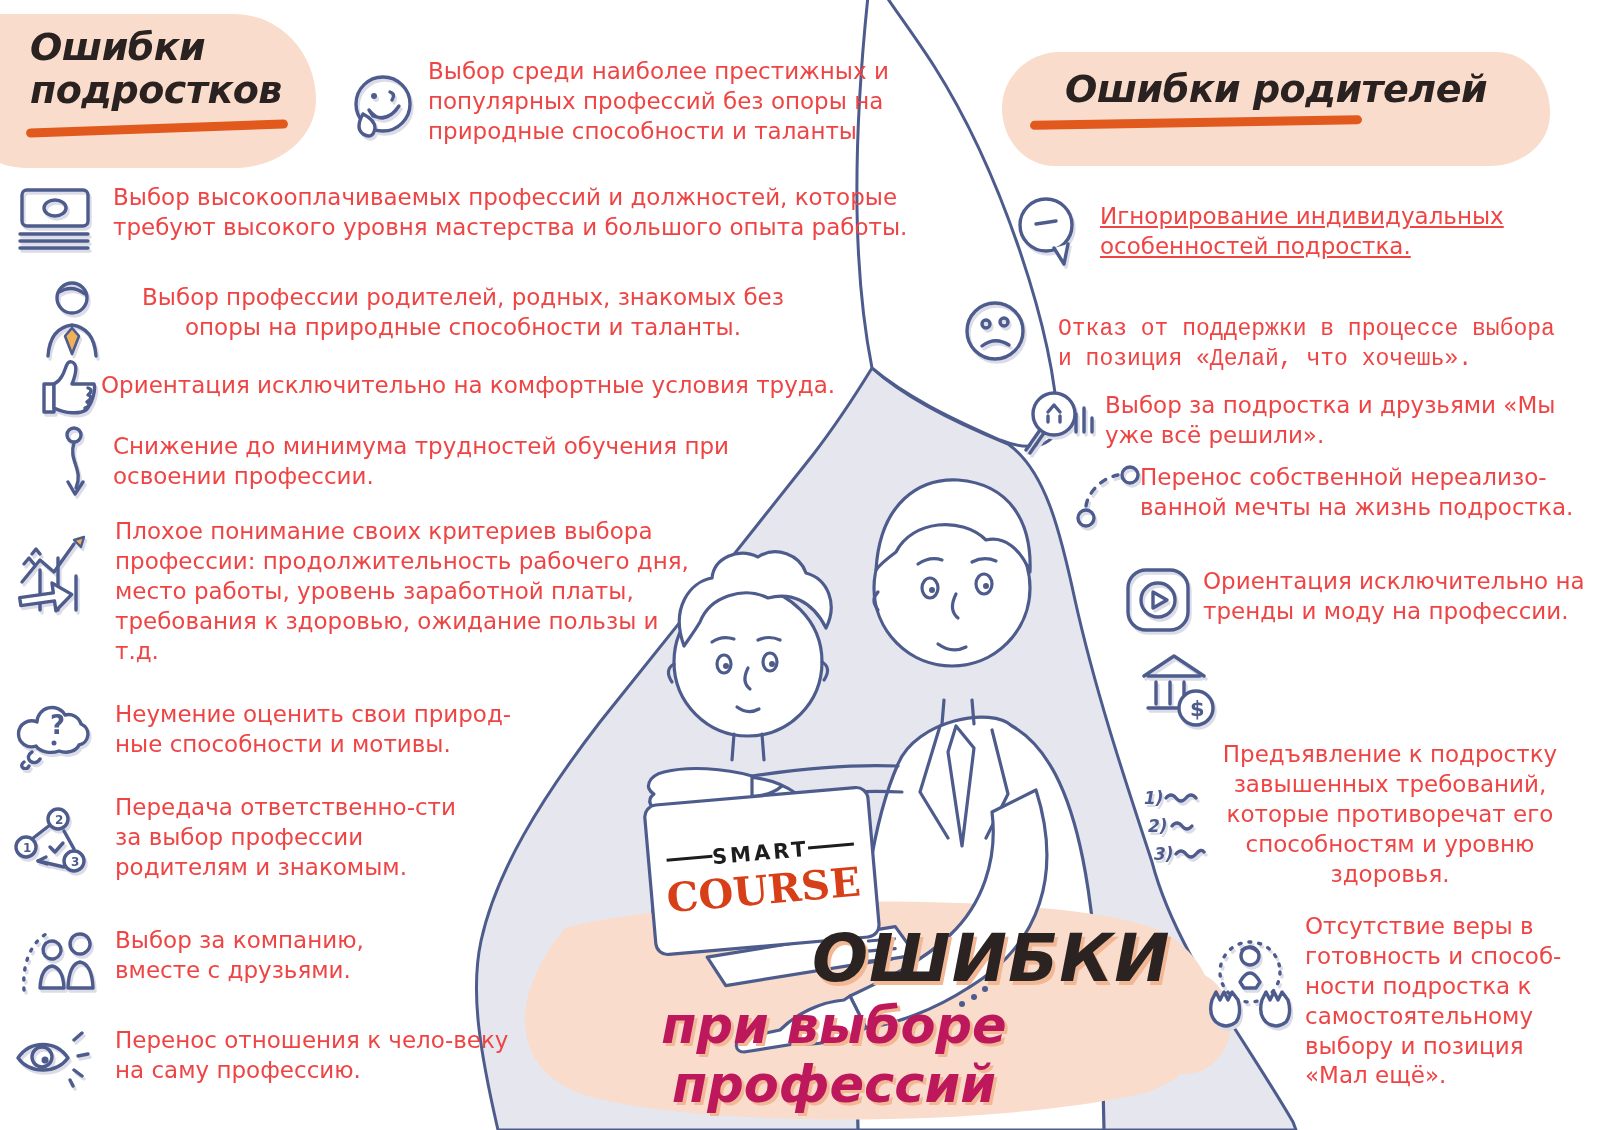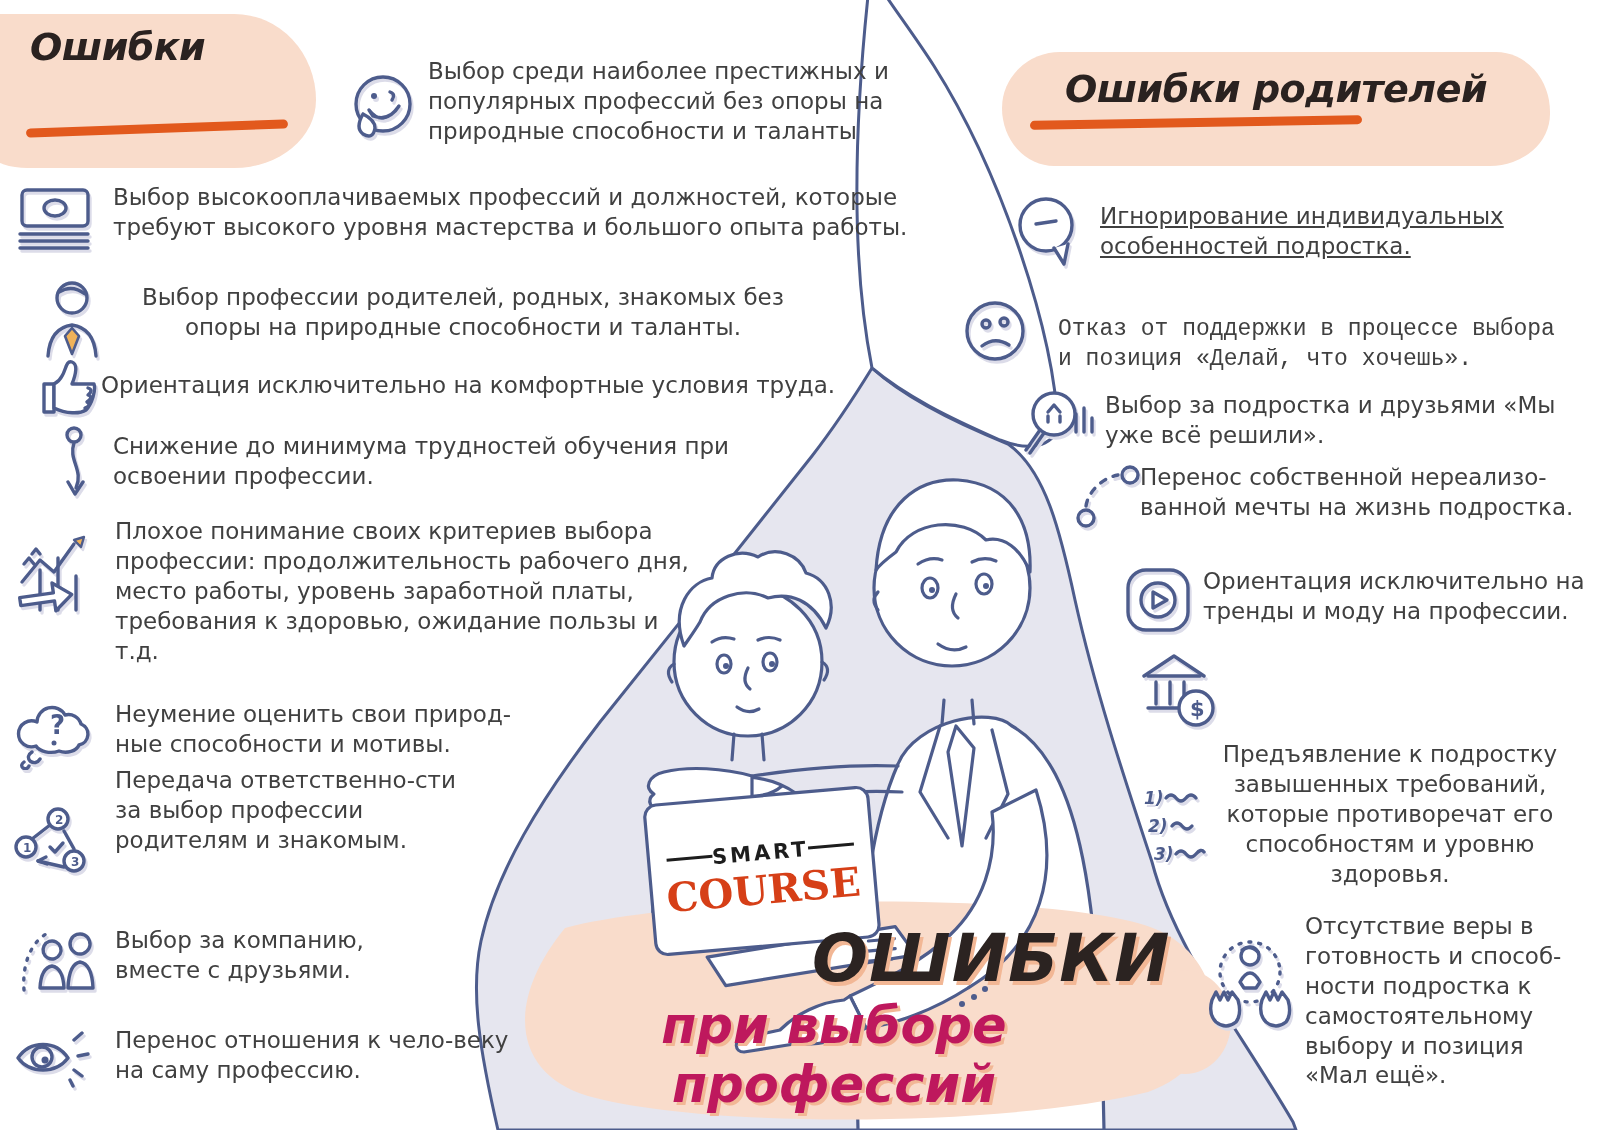--- a/index.html
+++ b/index.html
@@ -7,21 +7,21 @@
        font-family:"DejaVu Sans",sans-serif;}
   
   .blob{position:absolute;background:#f9dccb;z-index:1;}
   .blob-left{left:-36px;top:14px;width:352px;height:154px;
              border-radius:40px 90px 90px 70px / 60px 95px 75px 55px;}
   .blob-right{left:1002px;top:52px;width:548px;height:114px;border-radius:58px 54px 60px 52px/56px 60px 52px 58px;}
   .hand-title{position:absolute;z-index:3;color:#2a2220;font-weight:bold;font-style:italic;
               font-size:38px;line-height:1.12;letter-spacing:-.5px;}
   .underline{position:absolute;z-index:3;background:#e2591d;height:9px;border-radius:6px;}
   
-  .txt{position:absolute;z-index:3;font-size:23px;line-height:1.3;color:#404040;}
+  .txt{position:absolute;z-index:3;font-size:23px;line-height:1.3;color:#ef4444;}
   .txt-c{text-align:center;}
   
   .ic{position:absolute;z-index:3;filter:drop-shadow(2.5px 3px 0 #dcdce9);}
   .ic .s{stroke:#4d5c8c;stroke-width:3.4;fill:none;stroke-linecap:round;stroke-linejoin:round;}
   .ic .sf{stroke:#4d5c8c;stroke-width:3.4;fill:#ffffff;stroke-linecap:round;stroke-linejoin:round;}
   .ic .f{fill:#4d5c8c;stroke:none;}
   .ic .d{stroke:#4d5c8c;stroke-width:3.4;fill:none;stroke-linecap:round;stroke-dasharray:2 8;}
   .ic text{fill:#4d5c8c;stroke:none;font-family:"DejaVu Sans",sans-serif;font-weight:bold;}
   
   .scene{position:absolute;left:0;top:0;z-index:2;}
@@ -104,20 +104,21 @@
     <circle class="fil" cx="962" cy="1004" r="3"></circle>
     <circle class="fil" cx="974" cy="997" r="3"></circle>
     <circle class="fil" cx="985" cy="989" r="3"></circle>
     <path class="w" d="M866,1028 C846,1040 818,1046 794,1044 L744,1052 C734,1052 734,1040 743,1038 L780,1030 C796,1014 820,1002 844,1000 L850,996 Z"></path>
   </g>
 </svg>
 
 <div class="blob blob-left"></div>
 <div class="hand-title" style="left:30px;top:26px;">
   <div>Ошибки</div>
+  <div>подростков</div>
 </div>
 <div class="underline" style="left:26px;top:124px;width:262px;transform:rotate(-2deg);"></div>
 
 <div class="blob blob-right"></div>
 <div class="hand-title" style="left:1002px;top:68px;width:548px;text-align:center;">Ошибки родителей</div>
 <div class="underline" style="left:1030px;top:118px;width:332px;transform:rotate(-1deg);"></div>
 
 <svg class="ic" style="left:345px;top:70px;" width="74" height="80" viewBox="0 0 74 80">
   <circle class="s" cx="38" cy="34" r="27"></circle>
   <circle class="f" cx="29" cy="26" r="3"></circle>
@@ -180,21 +181,21 @@
   <path class="s" d="M52,64 L26,58"></path>
   <path class="s" d="M26,58 l8,-4 M26,58 l9,3"></path>
   <path class="s" d="M38,44 l5,5 8,-9"></path>
   <circle class="sf" cx="14" cy="44" r="10"></circle>
   <circle class="sf" cx="46" cy="16" r="10"></circle>
   <circle class="sf" cx="62" cy="58" r="10"></circle>
   <text x="11" y="49" font-size="12">1</text>
   <text x="43" y="21" font-size="12">2</text>
   <text x="59" y="63" font-size="12">3</text>
 </svg>
-<div class="txt" style="left:115px;top:766px;width:350px;">Передача ответственно-сти за выбор профессии родителям и знакомым.</div>
+<div class="txt" style="left:115px;top:793px;width:350px;">Передача ответственно-сти за выбор профессии родителям и знакомым.</div>
 
 <svg class="ic" style="left:16px;top:926px;" width="84" height="70" viewBox="0 0 84 70">
   <path class="d" d="M8,64 C6,36 16,14 34,6"></path>
   <circle class="s" cx="36" cy="24" r="9" transform="rotate(-18 36 24)"></circle>
   <path class="s" d="M24,62 Q25,42 36,40 Q47,42 48,62 Z"></path>
   <circle class="s" cx="64" cy="18" r="10" transform="rotate(-18 64 18)"></circle>
   <path class="s" d="M52,62 Q53,38 64,36 Q76,38 77,62 Z"></path>
 </svg>
 <div class="txt" style="left:115px;top:926px;width:335px;">Выбор за компанию, вместе с друзьями.</div>
 

